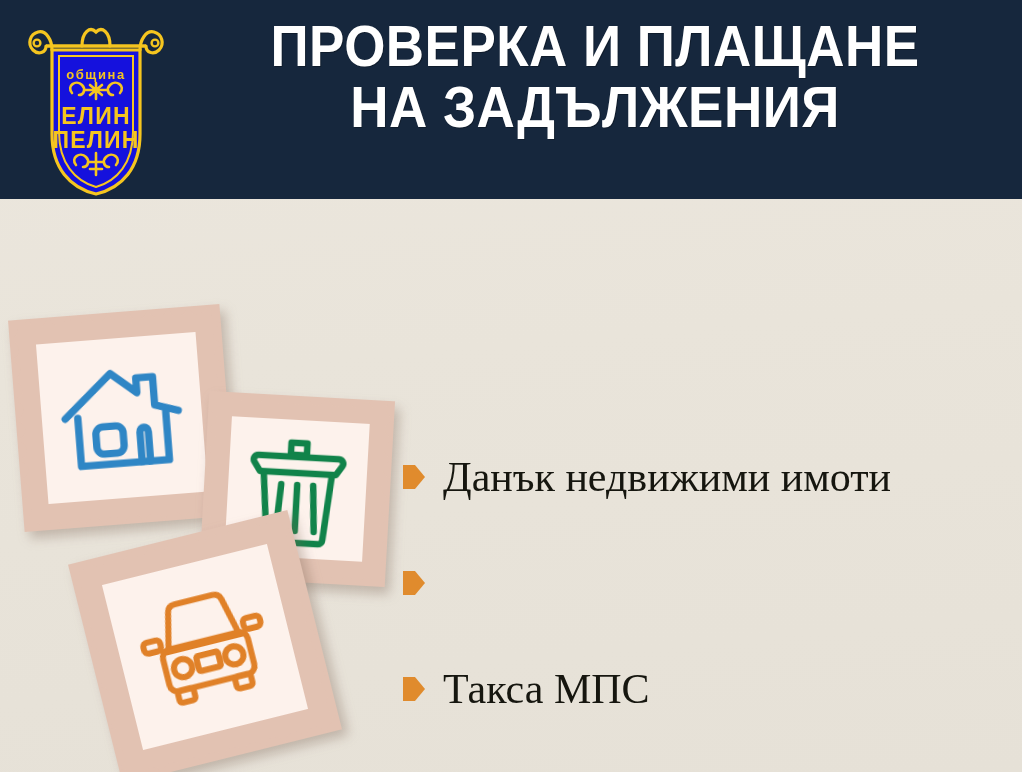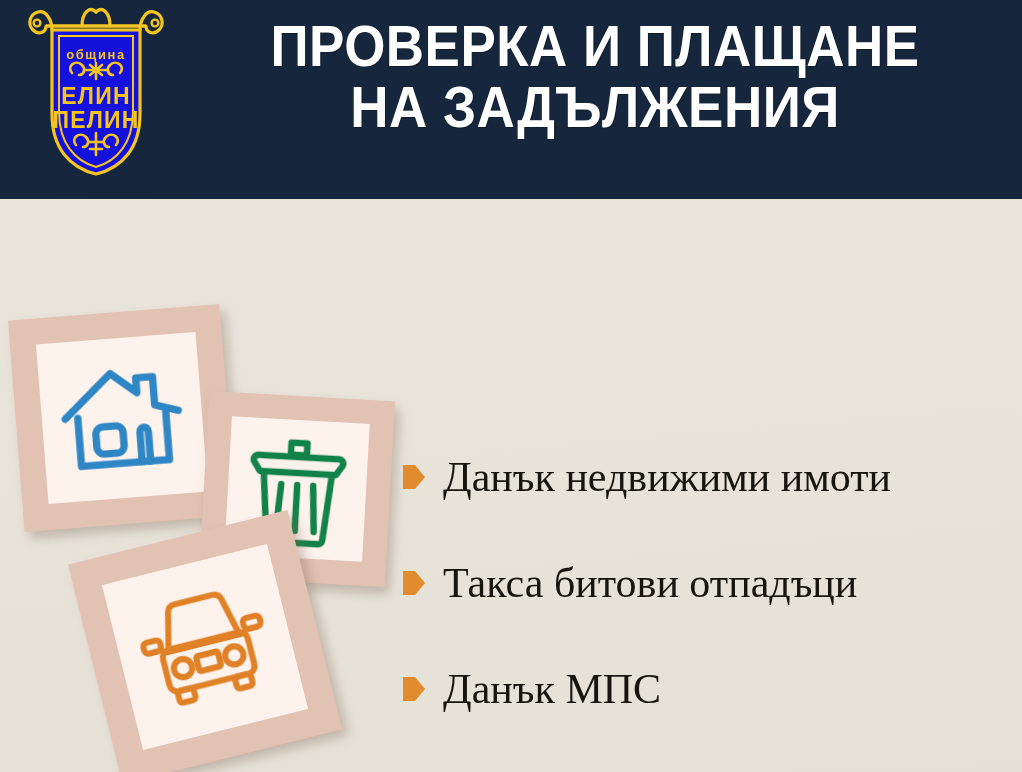--- a/index.html
+++ b/index.html
@@ -20,21 +20,21 @@
   
   .header-band {
     position: absolute;
     left: 0; top: 0;
     width: 1022px;
     height: 199px;
     background: #16273d;
   }
   .crest {
     position: absolute;
-    left: 22px; top: 2px;
+    left: 22px; top: 22px;
     width: 148px; height: 182px;
   }
   .header-title {
     position: absolute;
     left: 185px; top: 16px;
     width: 820px;
     text-align: center;
     color: #ffffff;
     font-family: "Liberation Sans Narrow", "Liberation Sans", sans-serif;
     font-weight: 700;
@@ -390,23 +390,22 @@
 
   <div class="bullets">
 
     <div class="bullet-row">
       <span class="bullet-mark"></span>
       <span class="bullet-label">Данък недвижими имоти</span>
     </div>
 
     <div class="bullet-row">
       <span class="bullet-mark"></span>
-      <span class="bullet-label">Такса битови отпадъци</span>
     </div>
 
     <div class="bullet-row">
       <span class="bullet-mark"></span>
-      <span class="bullet-label">Данък МПС</span>
+      <span class="bullet-label">Такса МПС</span>
     </div>
 
   </div>
 
 </div>
 
 </body></html>

